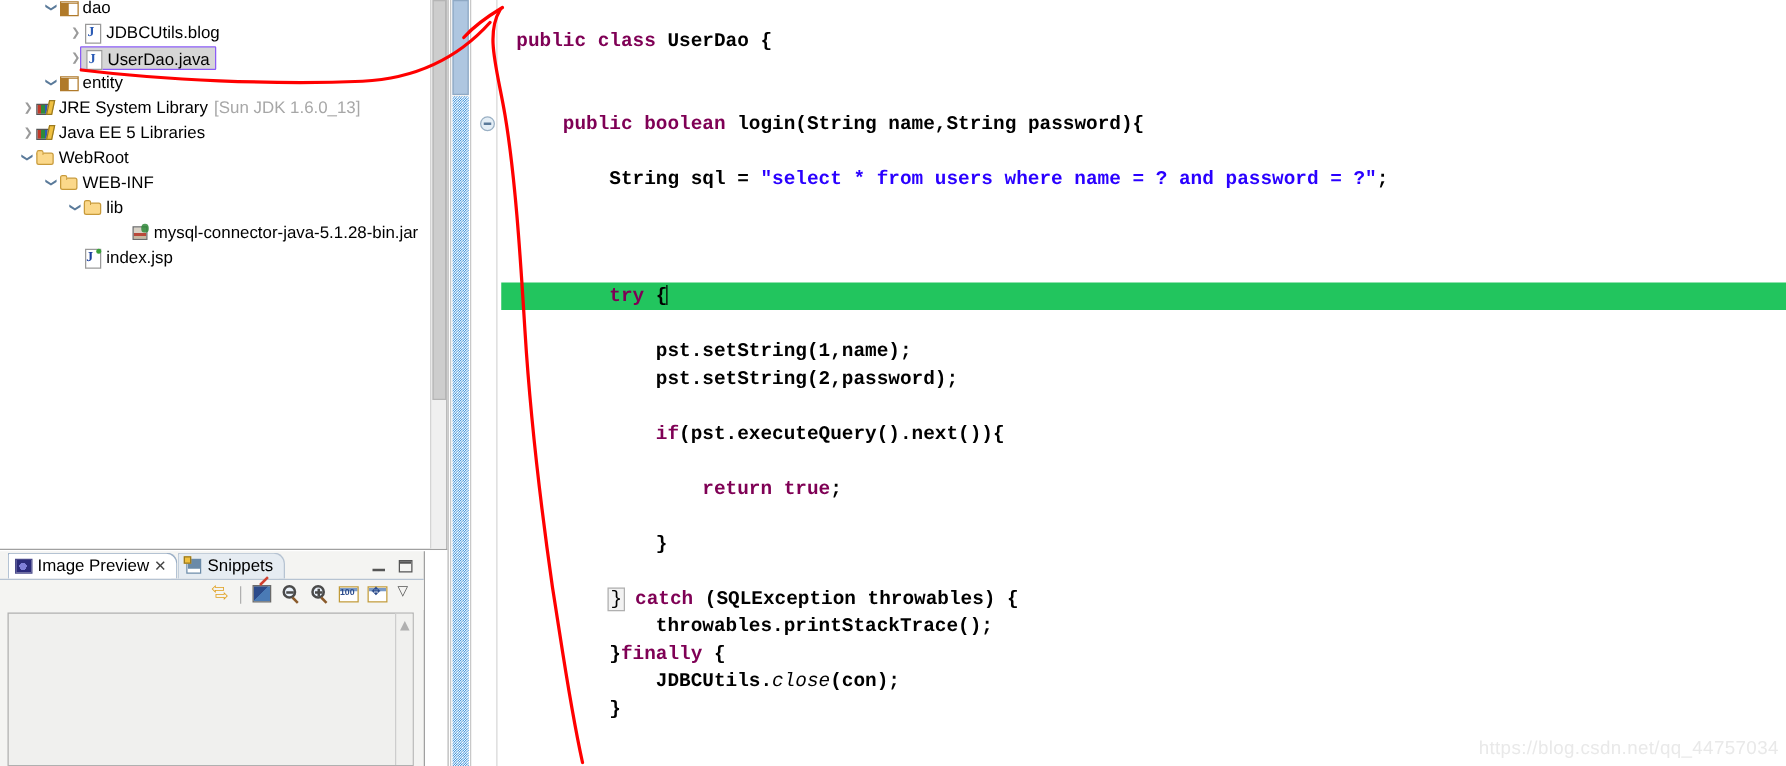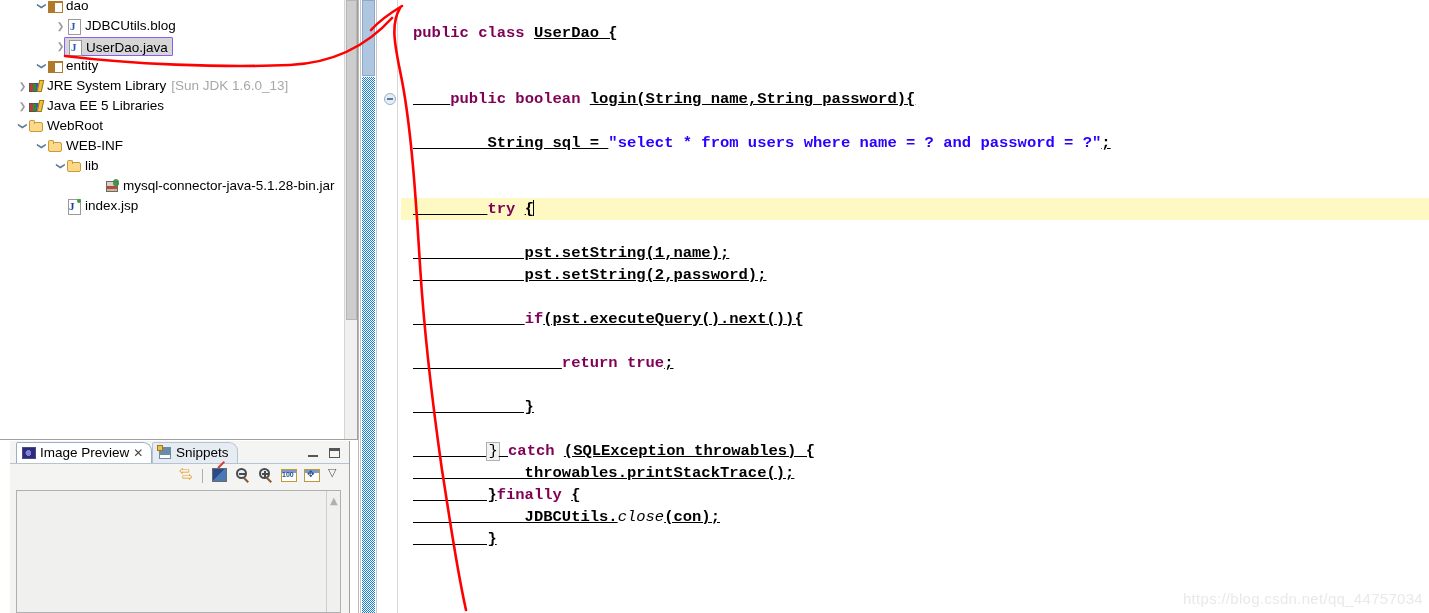--- a/index.html
+++ b/index.html
@@ -110,21 +110,21 @@
   
   #exp-scroll{
     position:absolute;right:0;top:0;width:13px;height:439px;
     background:#f0f0f0;border-left:1px solid #d4d4d4;box-sizing:border-box;
   }
   #exp-thumb{position:absolute;left:1px;top:0;width:11px;height:320px;
     background:#cdcdcd;border:1px solid #b5b5b5;box-sizing:border-box;}
 
   
   #bottomview{
-    position:absolute;left:10px;top:441px;width:340px;height:172px;
+    position:absolute;left:0;top:441px;width:340px;height:172px;
     background:#f4f4f2;box-sizing:border-box;border-right:1px solid #a0a0a0;
   }
   .tabbar{position:relative;height:22px;}
   .tab{
     position:absolute;top:1px;height:21px;line-height:20px;font-size:13.5px;
     box-sizing:border-box;white-space:nowrap;
   }
   .tab.active{
     left:6px;background:#ffffff;border:1px solid #9bafc6;border-bottom:none;
     border-radius:2px 9px 0 0;padding:0 6px 0 4px;color:#000;
@@ -244,23 +244,23 @@
   }
   .fold::after{content:"";position:absolute;left:2px;top:4px;width:6px;height:2px;background:#5a7a9a;}
 
   #code{
     position:absolute;left:22px;top:0;right:0;height:613px;
     font-family:"Liberation Mono","DejaVu Sans Mono",monospace;
     font-size:15.5px;
     color:#000;
   }
   .cl{height:22px;line-height:22px;white-space:pre;padding-left:12px;}
-  .hl{background:#fef9c3;}
+  .hl{background:#22c55e;margin-top:28px;}
   .kw{color:#7f0055;font-weight:bold;}
-  .pl{color:#000000;font-weight:bold;text-decoration:underline;}
+  .pl{color:#000000;font-weight:bold;}
   .st{color:#2a00ff;font-weight:bold;}
   .it{font-style:italic;font-weight:normal;color:#000;}
   .cursor{
     display:inline-block;width:1px;height:16px;background:#000;
     vertical-align:-3px;margin:0 -1px;
   }
   .brk{
     display:inline-block;border:1px solid #b0b0b0;background:#f2f2f2;
     line-height:17px;margin:0 -1px;padding:0 1px;
   }

